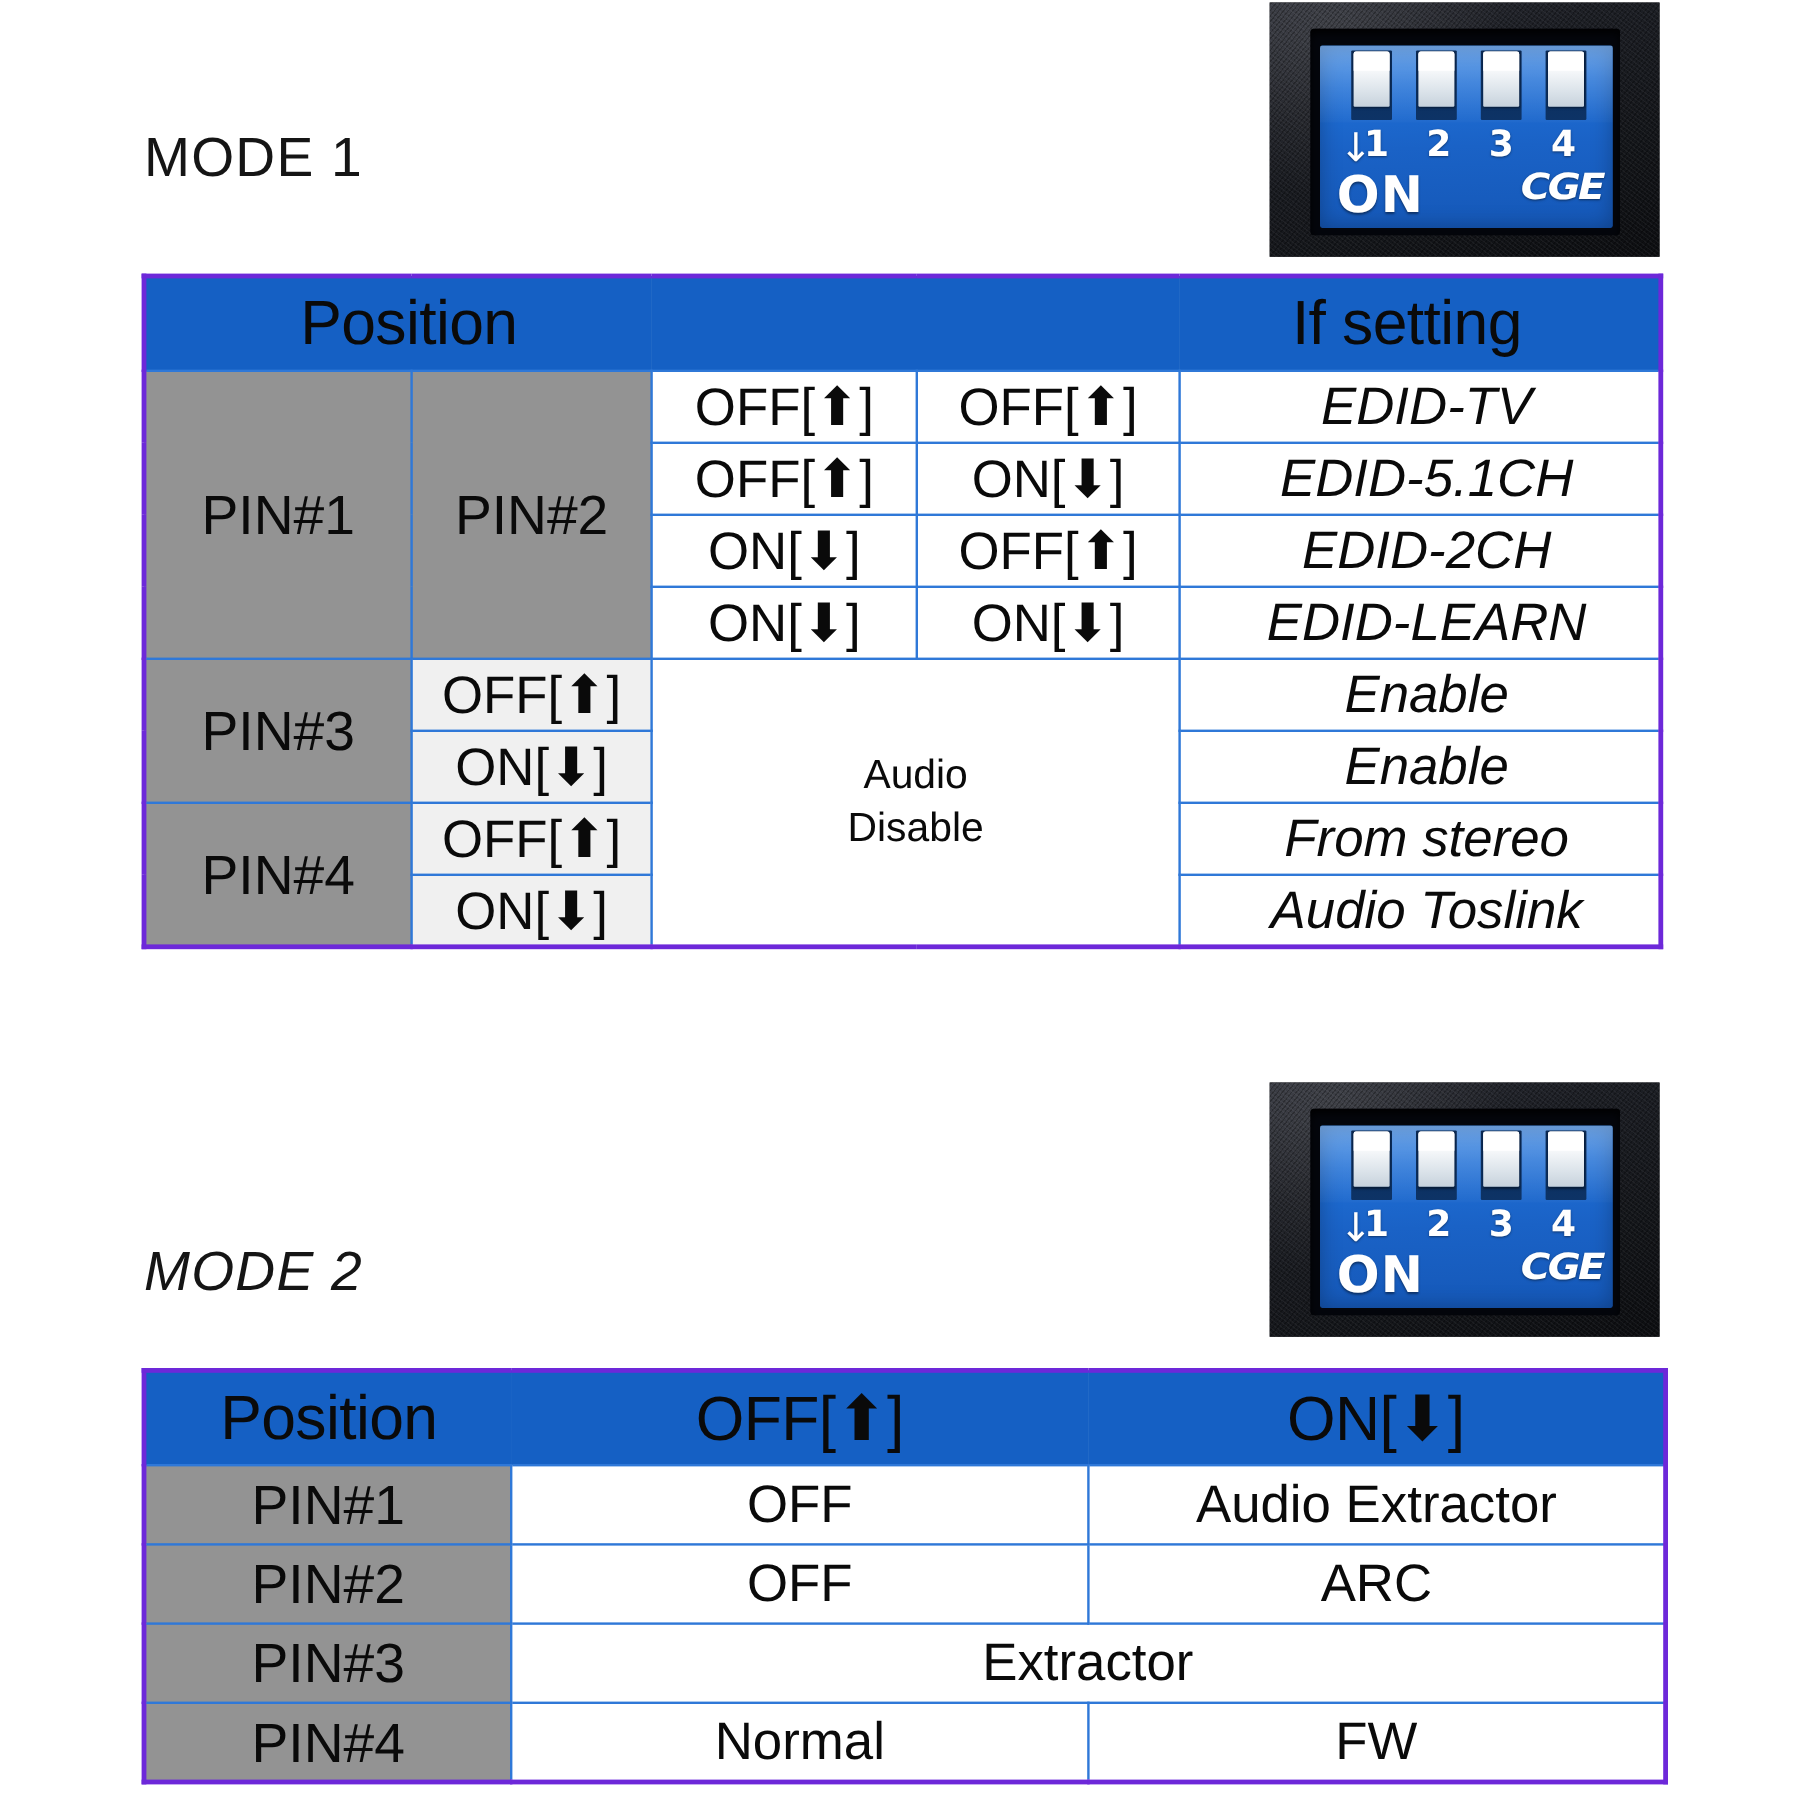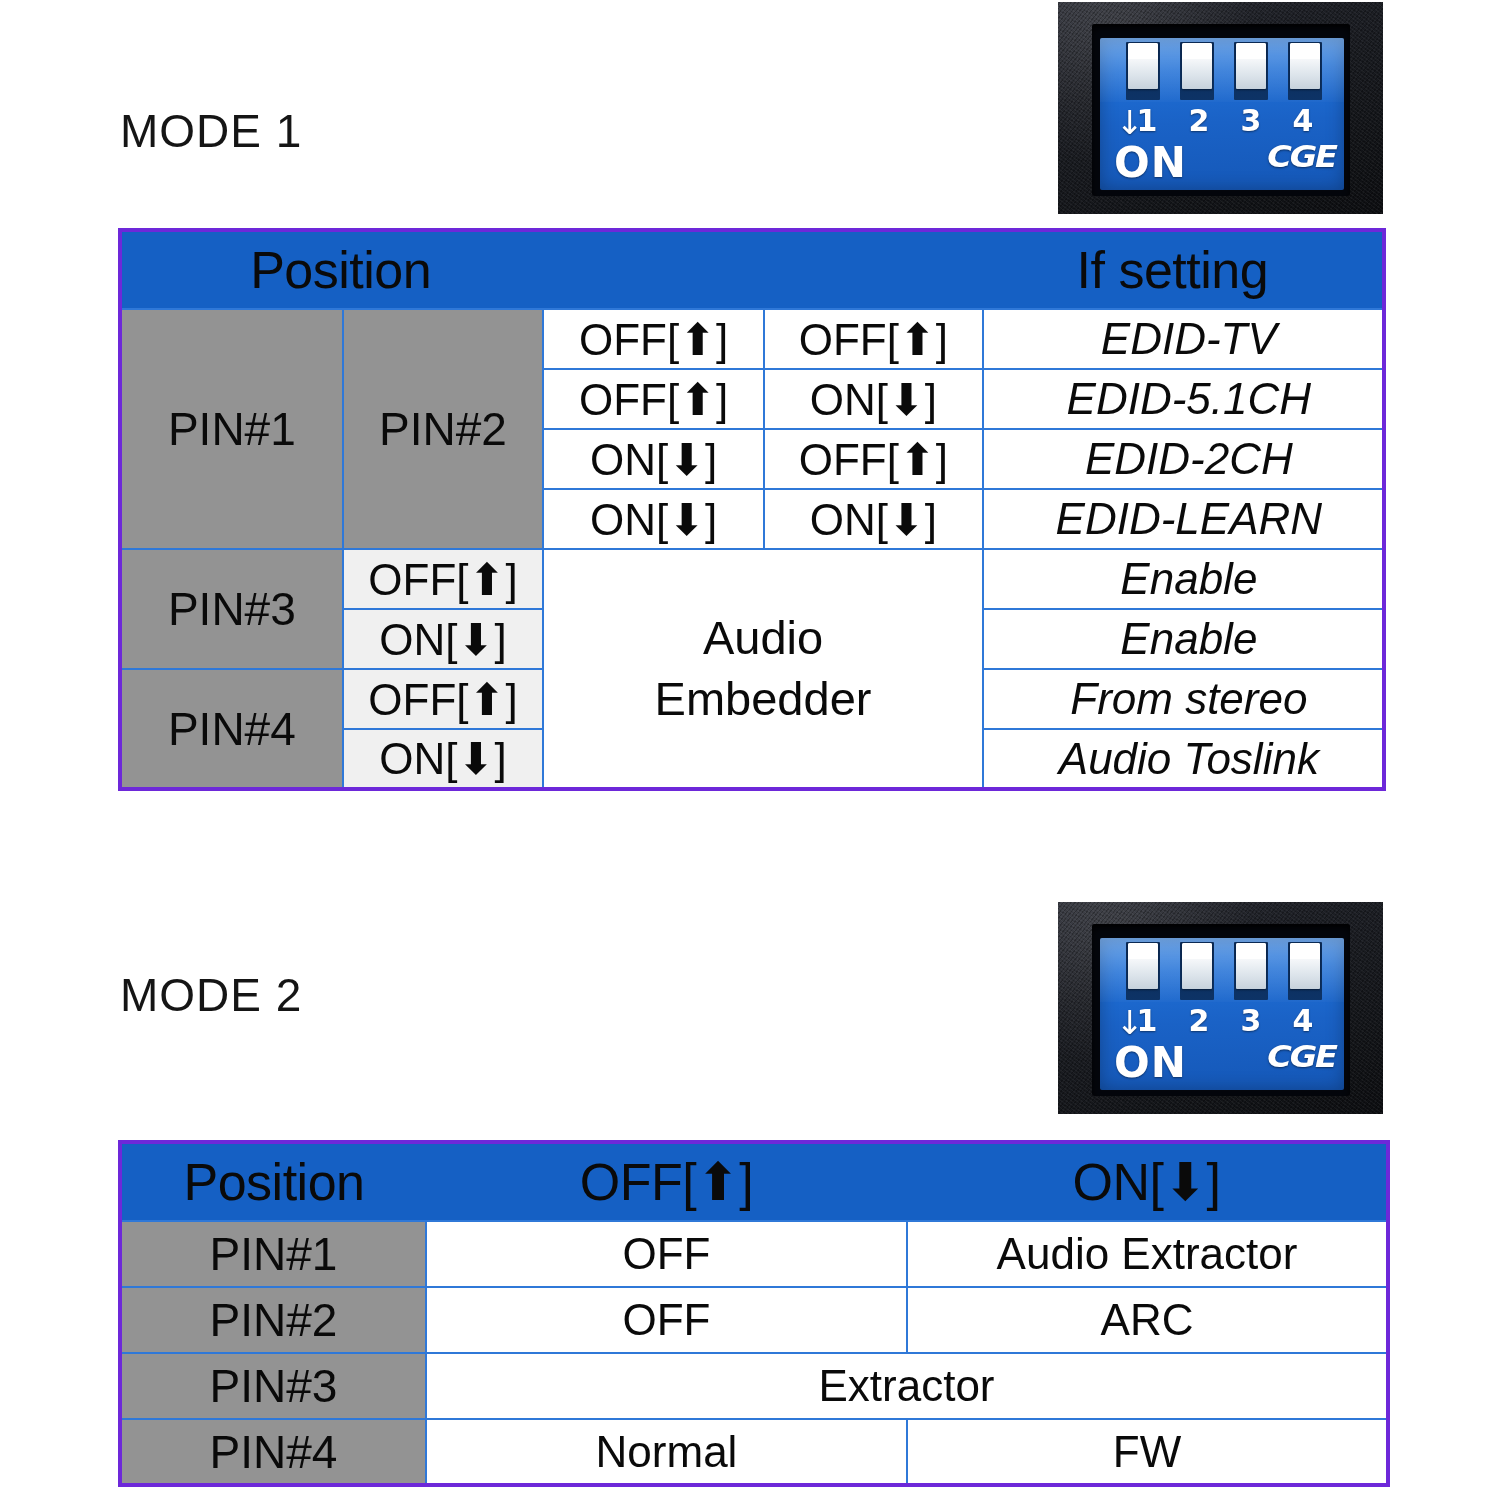--- a/index.html
+++ b/index.html
@@ -19,21 +19,21 @@
   .mode-title {
     position: absolute;
     font-size: 46px;
     font-weight: 400;
     letter-spacing: 1px;
     color: #151515;
     font-family: "Liberation Sans", sans-serif;
     white-space: nowrap;
   }
   #mode1-title { left: 120px; top: 104px; }
-  #mode2-title { left: 120px; top: 968px; }
+  #mode2-title { left: 120px; top: 1032px; font-style: italic; }
 
   
   .dip-photo {
     position: absolute;
     width: 325px;
     height: 212px;
     background: #17181c;
     overflow: hidden;
   }
   #dip-photo-1 { left: 1058px; top: 2px; }
@@ -183,21 +183,21 @@
   #table-mode2 thead tr { background: #1560c4; }
 
   .cell-gray   { background: #939393; font-size: 46px; }
   .cell-lgray  { background: #f0f0f0; font-size: 44px; }
   .cell-white  { background: #ffffff; font-size: 44px; }
   .cell-left   { text-align: left; padding-left: 12px !important; font-style: italic; }
 
   .r-tall { height: 60px; }
   .r-m2   { height: 66px; }
 
-  .merge-audio { font-size: 47px; line-height: 1.28; }
+  .merge-audio { font-size: 34px; line-height: 1.28; }
 </style>
 </head>
 <body>
 
 <div class="mode-title" id="mode1-title">MODE 1</div>
 
 <div class="dip-photo" id="dip-photo-1">
   <div class="dip-bezel"></div>
   <div class="dip-inner-shadow"></div>
   <div class="dip-body">
@@ -261,21 +261,21 @@
       <td class="cell-white">ON[⬇]</td>
       <td class="cell-white">ON[⬇]</td>
       <td class="cell-white cell-left">EDID-LEARN</td>
     </tr>
 
     <tr class="r-tall">
       <td class="cell-gray" rowspan="2">PIN#3</td>
       <td class="cell-lgray">OFF[⬆]</td>
       <td class="cell-white merge-audio" colspan="2" rowspan="4">
         <div>Audio</div>
-        <div>Embedder</div>
+        <div>Disable</div>
       </td>
       <td class="cell-white cell-left">Enable</td>
     </tr>
     <tr class="r-tall">
       <td class="cell-lgray">ON[⬇]</td>
       <td class="cell-white cell-left">Enable</td>
     </tr>
     <tr class="r-tall">
       <td class="cell-gray" rowspan="2">PIN#4</td>
       <td class="cell-lgray">OFF[⬆]</td>

